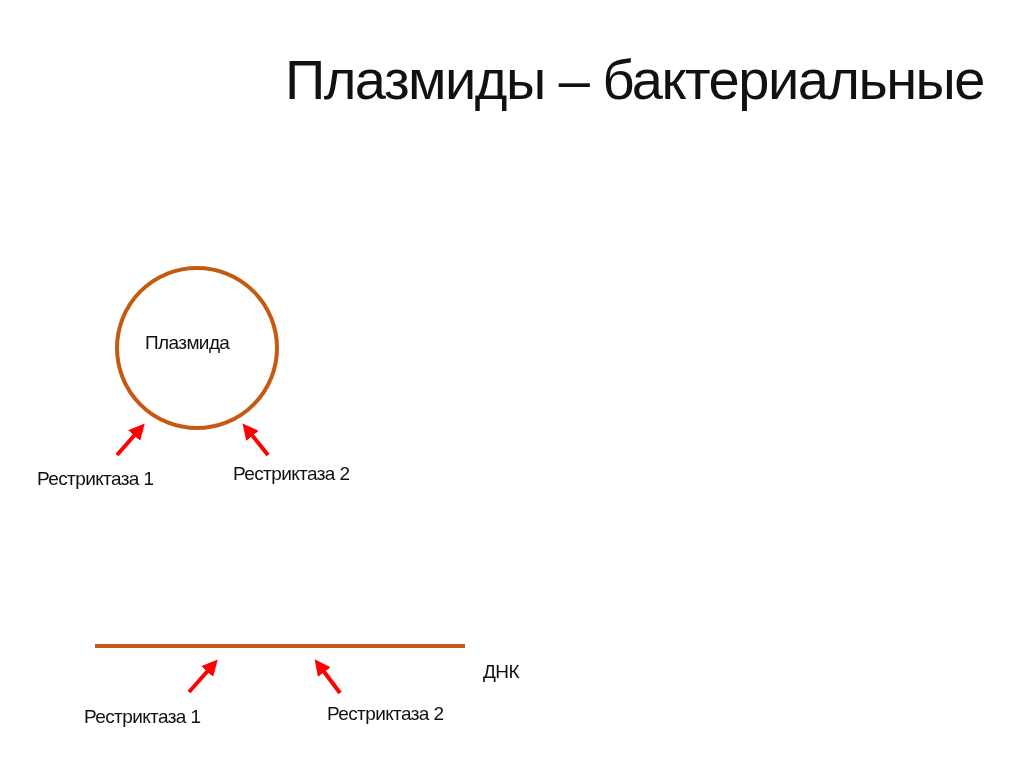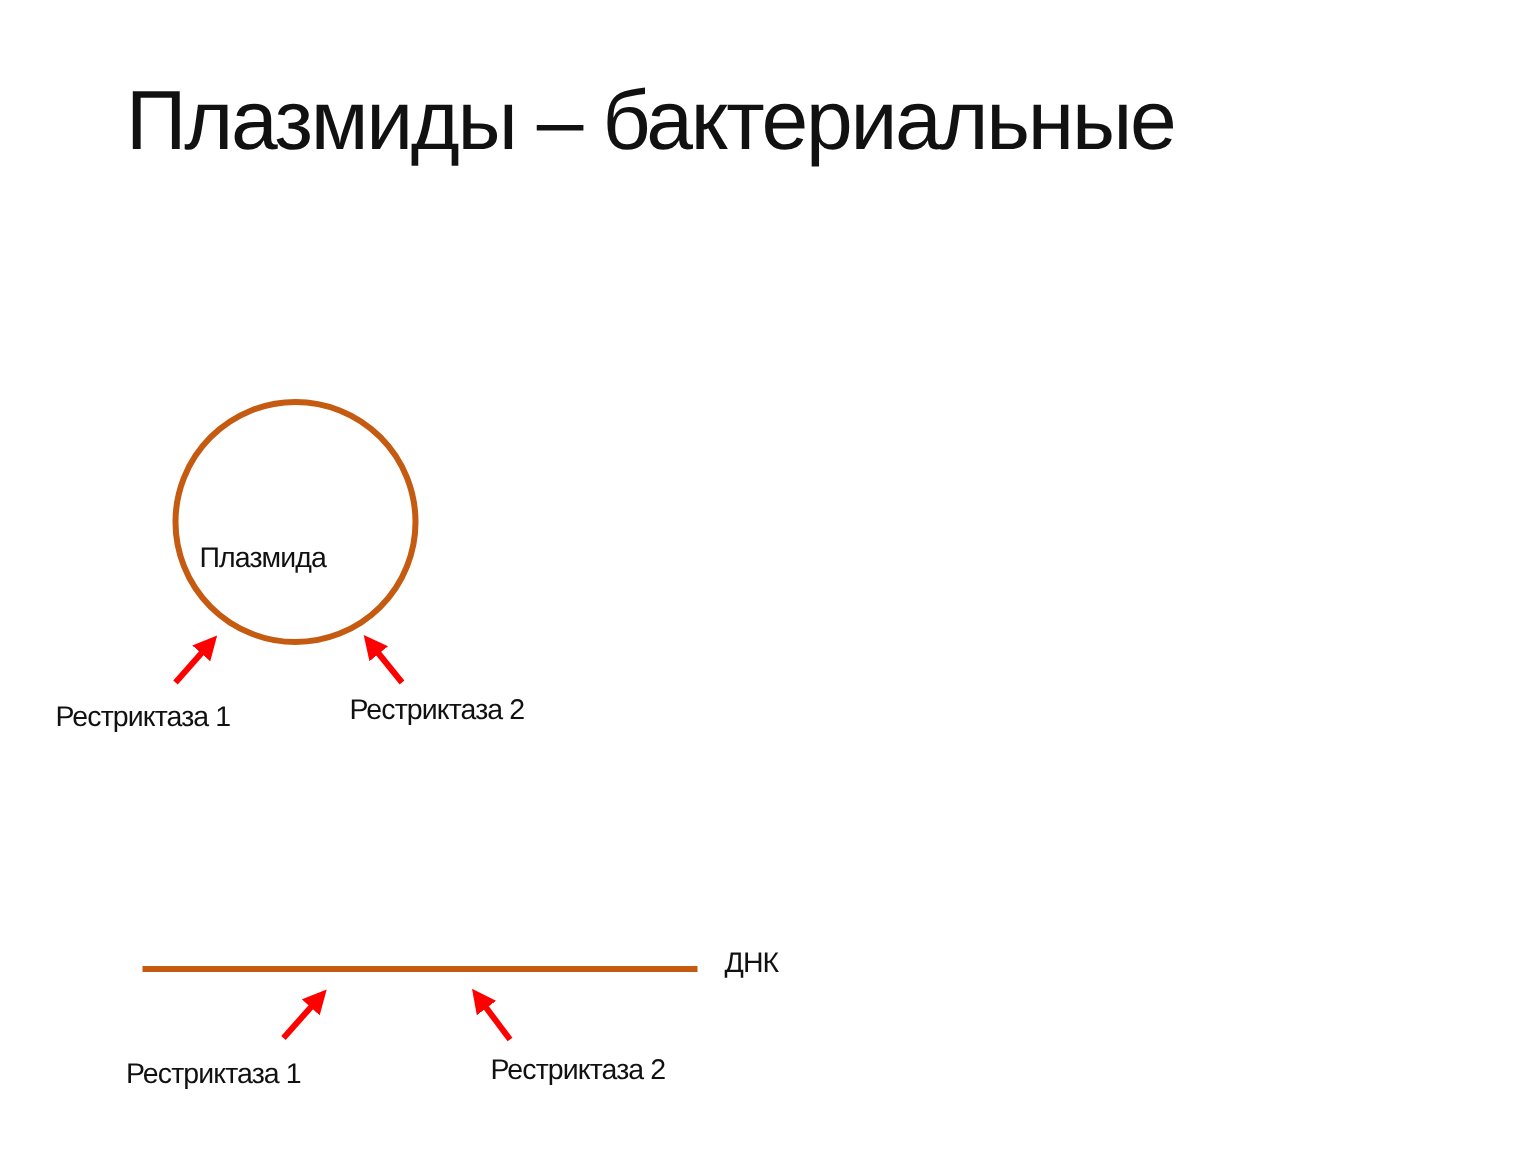--- a/index.html
+++ b/index.html
@@ -21,41 +21,41 @@
       top: 46px;
       width: 900px;
       font-family: "Liberation Sans", "DejaVu Sans", sans-serif;
       font-size: 56px;
       line-height: 68px;
       font-weight: 400;
       letter-spacing: -1.5px;
       color: #111111;
       margin: 0;
     }
-    .slide-title span { display: block; }
+    .slide-title span { display: block; text-align: right; }
     .diagram-layer {
       position: absolute;
       left: 0;
       top: 0;
       width: 1024px;
       height: 767px;
     }
     .label {
       position: absolute;
       font-family: "Liberation Sans", "DejaVu Sans", sans-serif;
       font-size: 19px;
       line-height: 24px;
       letter-spacing: -0.6px;
       white-space: nowrap;
       color: #111111;
     }
-    .label-plasmid { left: 133px; top: 331px; margin-top: 30px; }
+    .label-plasmid { left: 145px; top: 331px; }
     .label-c-r1 { left: 37px; top: 467px; }
     .label-c-r2 { left: 233px; top: 462px; }
-    .label-dna  { left: 483px; top: 631px; }
+    .label-dna  { left: 483px; top: 660px; }
     .label-d-r1 { left: 84px; top: 705px; }
     .label-d-r2 { left: 327px; top: 702px; }
   </style>
 </head>
 <body>
 
 <h1 class="slide-title">
   <span>Плазмиды – бактериальные</span>
 </h1>
 

